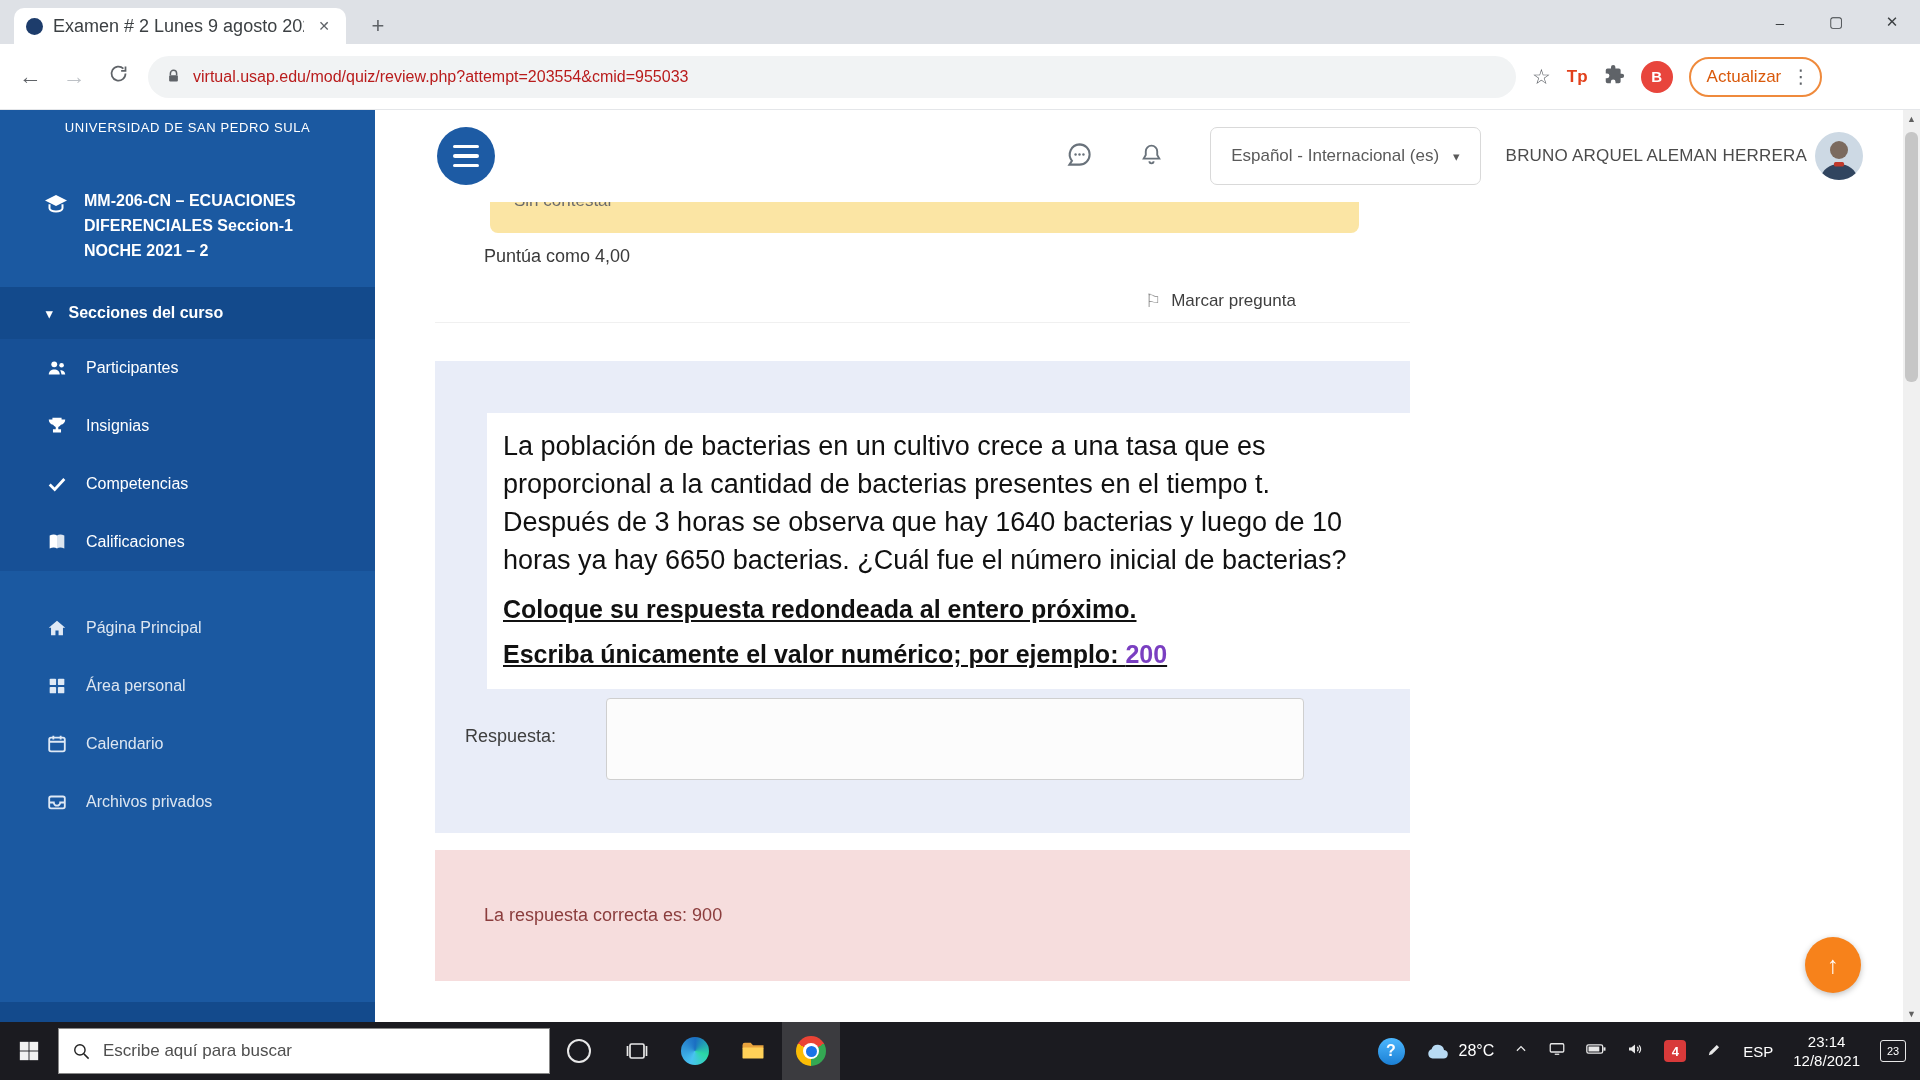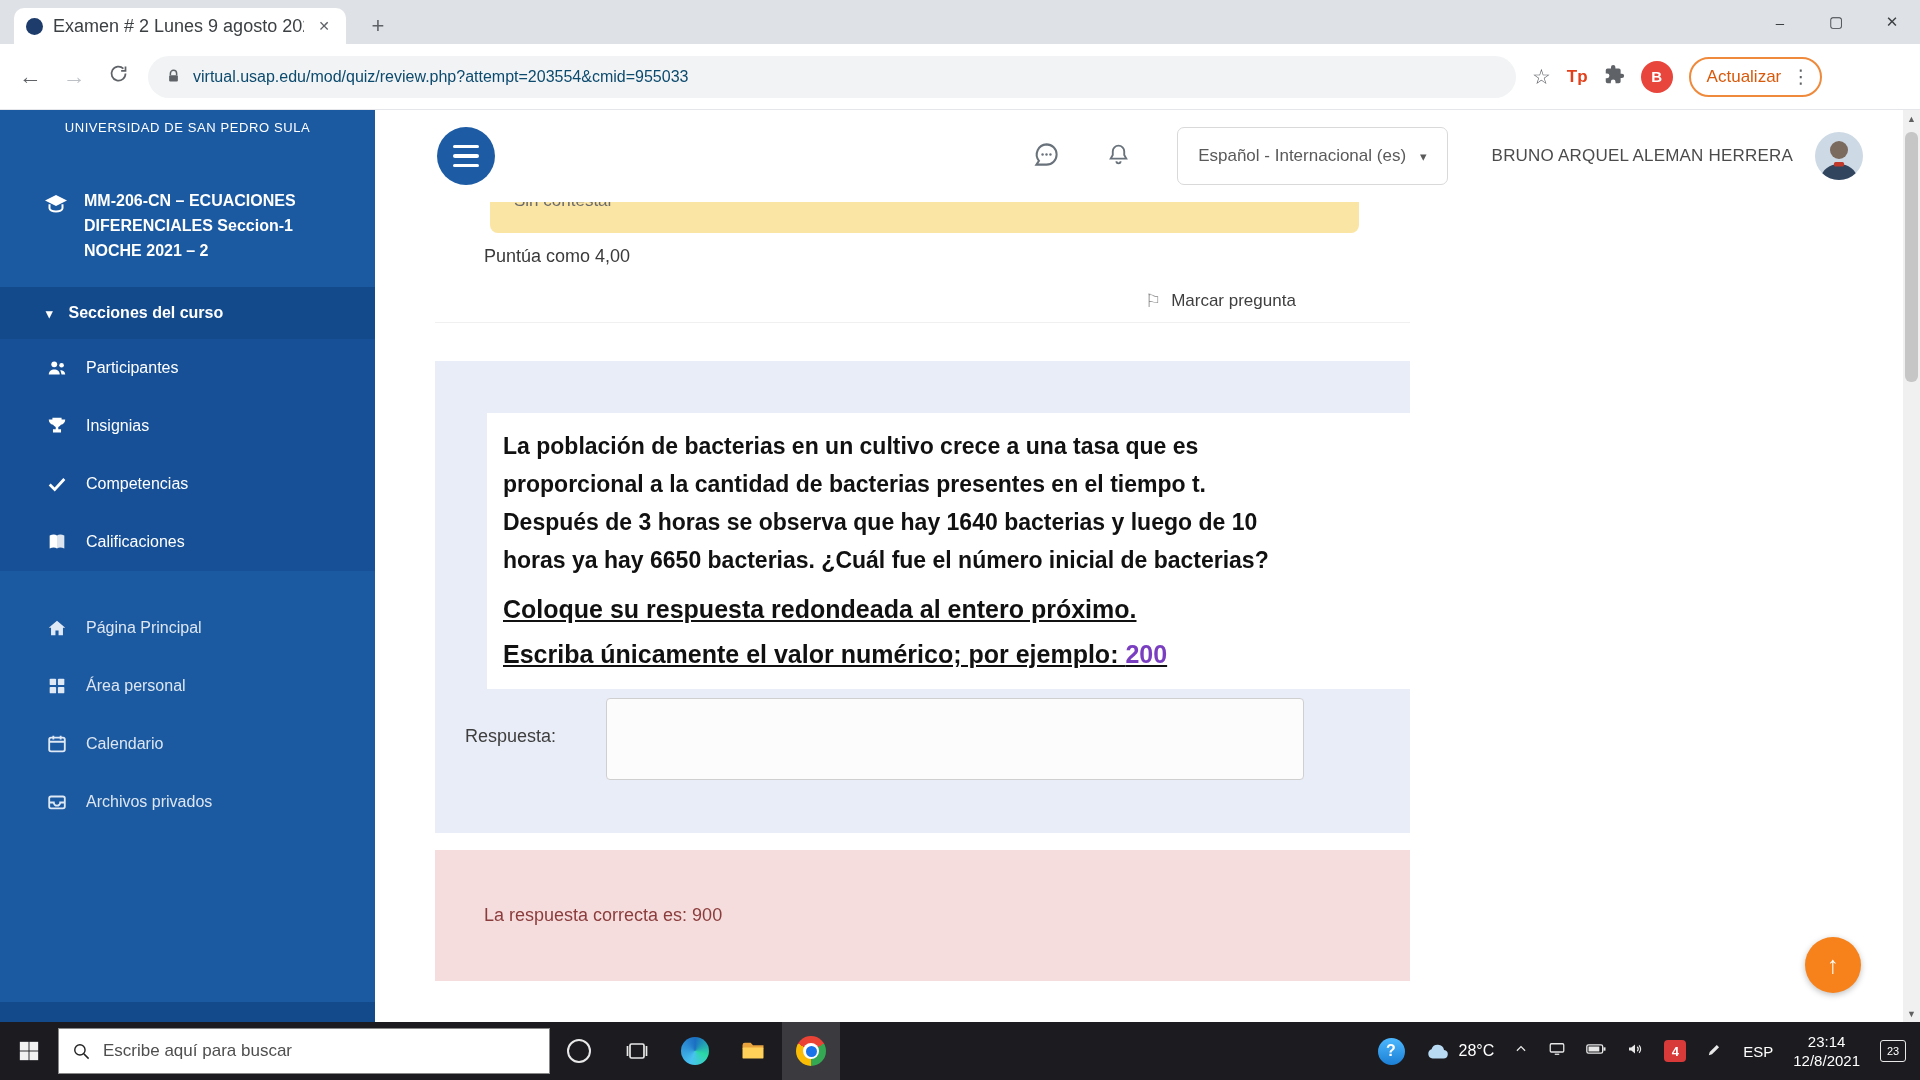--- a/index.html
+++ b/index.html
@@ -19,21 +19,21 @@
   .win-btn { width: 56px; height: 44px; display: flex; align-items: center; justify-content: center;
              color: #3c4043; font-size: 15px; }
 
   
   .addressbar { position: absolute; top: 44px; left: 0; right: 0; height: 66px; background: #fff;
                 display: flex; align-items: center; padding: 0 16px; gap: 16px; border-bottom: 1px solid #e4e6e9; }
   .nav-ico { font-size: 23px; color: #5f6368; width: 28px; text-align: center; }
   .nav-ico.disabled { color: #bdc1c6; }
   .omnibox { height: 42px; background: #f1f3f4; border-radius: 21px; display: flex; align-items: center;
              padding: 0 18px; gap: 12px; width: 1368px; }
-  .url-text { font-size: 16px; color: #0c4a6e; }
+  .url-text { font-size: 16px; color: #b91c1c; }
   .addr-star { font-size: 21px; color: #5f6368; }
   .ext-tp { font-weight: bold; color: #e2401b; font-size: 17px; }
   .addr-avatar { width: 32px; height: 32px; border-radius: 50%; background: #e8453c; color: #fff;
                  font-weight: bold; font-size: 15px; display: flex; align-items: center; justify-content: center; }
   .refresh-pill { display: flex; align-items: center; gap: 10px; border: 2px solid #ef8a3c; border-radius: 21px;
                   height: 40px; padding: 0 10px 0 16px; }
   .refresh-label { color: #d9590b; font-size: 17px; }
   .kebab { color: #5f6368; font-size: 19px; }
 
   
@@ -57,40 +57,40 @@
 
   
   .main { flex: 1; position: relative; background: #fff; overflow: hidden; }
   .app-header { display: flex; align-items: center; height: 92px; padding: 0 40px 0 62px; background: #fff; }
   .hamburger { width: 58px; height: 58px; border-radius: 50%; background: #1d5ba4; display: flex;
                flex-direction: column; align-items: center; justify-content: center; gap: 6px; }
   .hamburger i { display: block; width: 26px; height: 3.5px; background: #fff; border-radius: 2px; }
   .h-spacer { flex: 1; }
   .h-ico { color: #69727b; margin-right: 46px; }
   .lang-box { border: 1px solid #d9d9d9; border-radius: 7px; height: 58px; display: flex; align-items: center;
-              gap: 14px; padding: 0 20px; color: #5a5a5a; font-size: 17px; margin-right: 44px; }
+              gap: 14px; padding: 0 20px; color: #5a5a5a; font-size: 17px; margin-right: 25px; }
   .lang-caret { font-size: 13px; color: #5a5a5a; }
-  .user-name { color: #4b4b4b; font-size: 17px; letter-spacing: 0.2px; margin-right: 22px; }
+  .user-name { color: #4b4b4b; font-size: 17px; letter-spacing: 0.2px; margin-right: 8px; }
   .header-avatar { width: 48px; height: 48px; border-radius: 50%; overflow: hidden; flex: 0 0 auto; }
 
   .content { position: absolute; top: 92px; left: 0; right: 0; bottom: 0; }
 
   .status-banner { position: absolute; left: 115px; top: 0; width: 869px; height: 31px; background: #fbe5a4;
                    border-radius: 0 0 8px 8px; overflow: hidden; padding: 0 24px; }
   .status-banner span { display: block; margin-top: -11px; font-size: 17px; color: #6b6b6b; }
   .grade-text { position: absolute; left: 109px; top: 44px; font-size: 18px; color: #3a3a3a; }
   .card-edge { position: absolute; left: 60px; top: 120px; width: 975px; border-bottom: 1px solid #f0f0f0; }
   .flag-row { position: absolute; left: 770px; top: 88px; display: flex; align-items: center; gap: 10px;
               font-size: 17px; color: #3f3f3f; }
   .flag-glyph { color: #8a8a8a; font-size: 18px; }
 
   .q-box { position: absolute; left: 60px; top: 159px; width: 975px; height: 472px; background: #e9edf8; }
   .q-image { position: absolute; left: 112px; top: 211px; width: 1053px; background: #fff;
              padding: 14px 16px 20px 16px; z-index: 2; }
-  .q-line { font-weight: bold; font-size: 23px; line-height: 38px; color: #111; }
+  .q-line { font-weight: normal; font-size: 27px; line-height: 38px; color: #111; }
   .q-instr { font-weight: bold; font-size: 25px; text-decoration: underline; color: #111; margin-top: 16px; }
   .q-example { color: #7a3fc1; }
   .answer-label { position: absolute; left: 90px; top: 524px; font-size: 18px; color: #3e3e3e; z-index: 3; }
   .answer-input { position: absolute; left: 231px; top: 496px; width: 698px; height: 82px; background: #fcfcfc;
                   border: 1px solid #cfcfcf; border-radius: 4px; font-size: 20px; padding: 0 14px; z-index: 3; }
   .feedback-box { position: absolute; left: 60px; top: 648px; width: 975px; height: 131px; background: #f6dddd;
                   display: flex; align-items: center; padding-left: 49px; }
   .feedback-text { font-size: 18px; color: #8b3d3d; }
   .scrolltop { position: absolute; left: 1430px; top: 735px; width: 56px; height: 56px; border-radius: 50%;
                background: #f7821b; color: #fff; font-size: 24px; font-weight: bold; display: flex;

